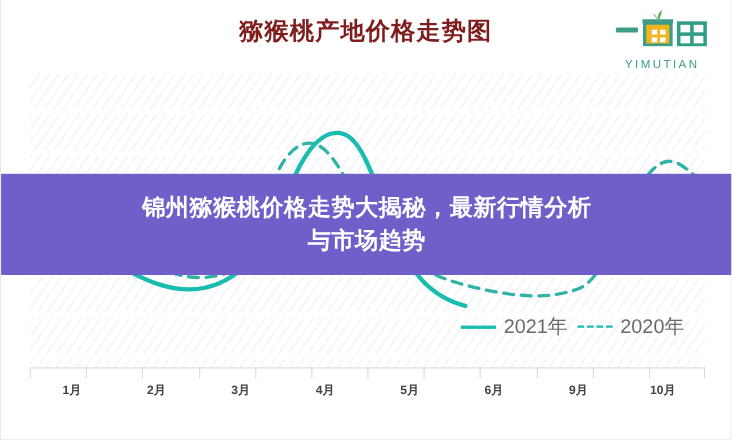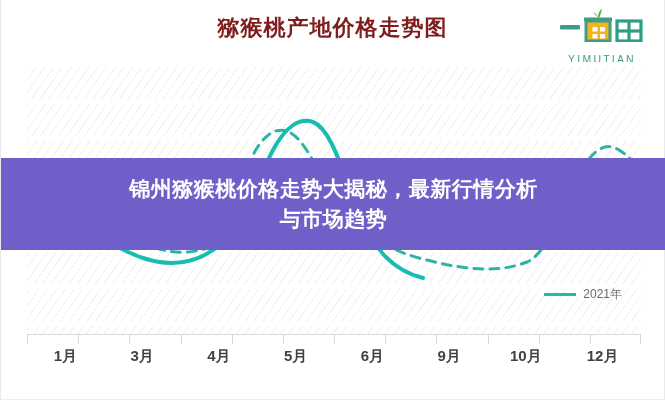--- a/index.html
+++ b/index.html
@@ -103,21 +103,21 @@
   }
 
   
   .legend {
     position: absolute;
     right: 42px;
     top: 288px;
     display: flex;
     align-items: center;
     gap: 9px;
-    font-size: 12px;
+    font-size: 18px;
     color: #6a6a6e;
     white-space: nowrap;
   }
   .legend-item {
     display: flex;
     align-items: center;
     gap: 7px;
   }
   .swatch-solid {
     display: inline-block;
@@ -153,21 +153,21 @@
   }
   .xlabels {
     position: absolute;
     left: 0; top: 13px;
     width: 100%;
     display: flex;
   }
   .xlabel {
     flex: 1 1 0;
     text-align: center;
-    font-size: 15px;
+    font-size: 11px;
     font-weight: bold;
     color: #3f4146;
   }
 
   
   .banner {
     position: absolute;
     left: 0;
     top: 158px;
     width: 665px;
@@ -245,20 +245,24 @@
                C 258 66, 272 55, 286 60
                C 300 65, 310 92, 322 124
                C 332 150, 342 176, 356 192
                C 366 203, 380 212, 396 216"></path>
     </svg>
 
     <div class="legend">
       <div class="legend-item">
         <span class="swatch-solid"></span>
         <span class="legend-label">2021年</span>
+      </div>
+      <div class="legend-item">
+        <span class="swatch-dashed"></span>
+        <span class="legend-label">2020年</span>
       </div>
     </div>
 
     <div class="axis">
       <div class="axis-line"></div>
       <div class="tick" style="left:0%"></div>
       <div class="tick" style="left:8.333%"></div>
       <div class="tick" style="left:16.667%"></div>
       <div class="tick" style="left:25%"></div>
       <div class="tick" style="left:33.333%"></div>
@@ -266,27 +270,27 @@
       <div class="tick" style="left:50%"></div>
       <div class="tick" style="left:58.333%"></div>
       <div class="tick" style="left:66.667%"></div>
       <div class="tick" style="left:75%"></div>
       <div class="tick" style="left:83.333%"></div>
       <div class="tick" style="left:91.667%"></div>
       <div class="tick" style="left:99.8%"></div>
 
       <div class="xlabels">
         <div class="xlabel">1月</div>
+        <div class="xlabel">2月</div>
         <div class="xlabel">3月</div>
         <div class="xlabel">4月</div>
         <div class="xlabel">5月</div>
         <div class="xlabel">6月</div>
         <div class="xlabel">9月</div>
         <div class="xlabel">10月</div>
-        <div class="xlabel">12月</div>
       </div>
     </div>
 
     <div class="banner">
       <div class="banner-line">锦州猕猴桃价格走势大揭秘，最新行情分析</div>
       <div class="banner-line">与市场趋势</div>
     </div>
 
   </div>
 </div>

